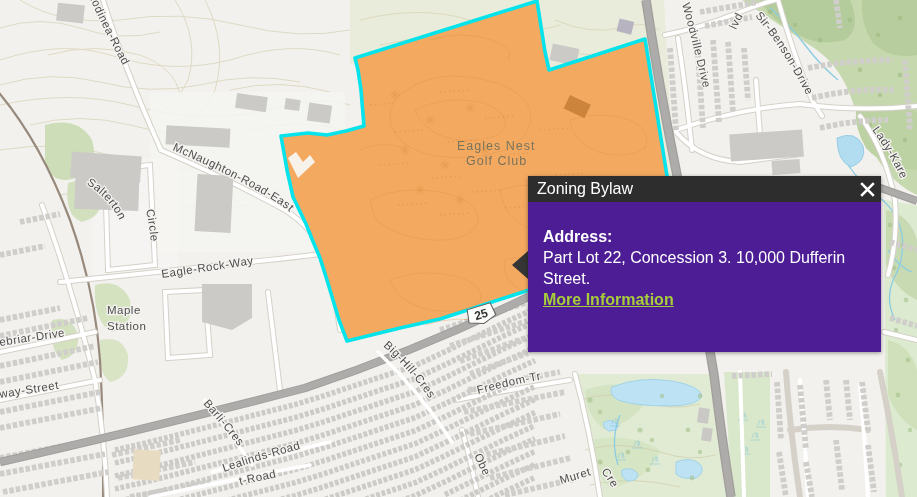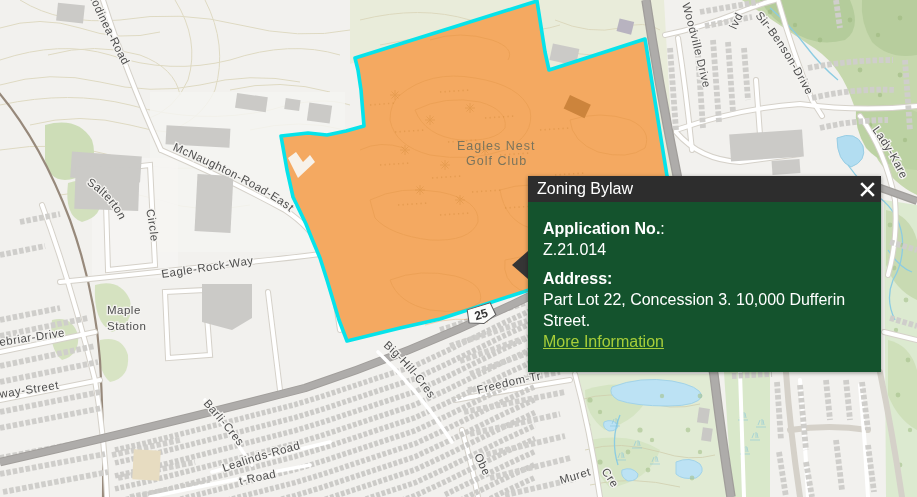--- a/index.html
+++ b/index.html
@@ -1,23 +1,23 @@
 <!DOCTYPE html>
 <html><head>
 <meta charset="utf-8">
 <style>
 html,body{margin:0;padding:0;}
 .wrap{position:relative;width:917px;height:497px;overflow:hidden;background:#f2f1ee;font-family:"Liberation Sans",sans-serif;}
 .wrap svg{position:absolute;left:0;top:0;}
 .lbl{fill:#4e4e4e;font-family:"Liberation Sans",sans-serif;font-size:11.5px;stroke:#f4f3f0;stroke-width:2.6;paint-order:stroke;letter-spacing:.5px;}
-.popup{position:absolute;left:528px;top:176px;width:353px;height:196px;background:#14532d;color:#fff;box-shadow:0 1px 4px rgba(0,0,0,.4);}
+.popup{position:absolute;left:528px;top:176px;width:353px;height:176px;background:#4c1d95;color:#fff;box-shadow:0 1px 4px rgba(0,0,0,.4);}
 .popup .hdr{height:26px;background:#2d2d2d;line-height:26px;padding-left:9px;font-size:16px;}
 .popup .bdy{padding:16px 15px 0 15px;font-size:16px;line-height:21px;}
 .popup .x{position:absolute;right:3px;top:2px;width:22px;height:22px;display:flex;align-items:center;justify-content:center;}
-.popup a{color:#a7ce39;text-decoration:underline;}
+.popup a{color:#a7ce39;text-decoration:underline;font-weight:bold;}
 .tail{position:absolute;left:512px;top:251px;width:0;height:0;border-top:14px solid transparent;border-bottom:14px solid transparent;border-right:16px solid #353535;}
 </style>
 </head>
 <body>
 <div class="wrap">
 <svg width="917" height="497" viewBox="0 0 917 497">
 
 <rect x="0" y="0" width="917" height="497" fill="#f2f1ee"></rect>
 
 <path d="M350,64 L350,0 L664,0 L674,176 L660,176 L645,39 L549,70 L545,52 L537,1 Z" fill="#e9ecda"></path>
@@ -435,20 +435,19 @@
 <div class="hdr">Zoning Bylaw</div>
 
 <div class="x">
 <svg width="17" height="17" viewBox="0 0 17 17" style="position:static">
           <path d="M2.2,2.2 L14.8,14.8 M14.8,2.2 L2.2,14.8" stroke="#fff" stroke-width="2.6"></path>
         </svg>
 </div>
 
 <div class="bdy">
 
-<div><b>Application No.</b>:<br>Z.21.014</div>
 
 <div style="margin-top:8px"><b>Address:</b><br>Part Lot 22, Concession 3. 10,000 Dufferin Street.</div>
 
 <a href="#">More Information</a>
 </div>
 </div>
 </div>
 
 </body></html>

